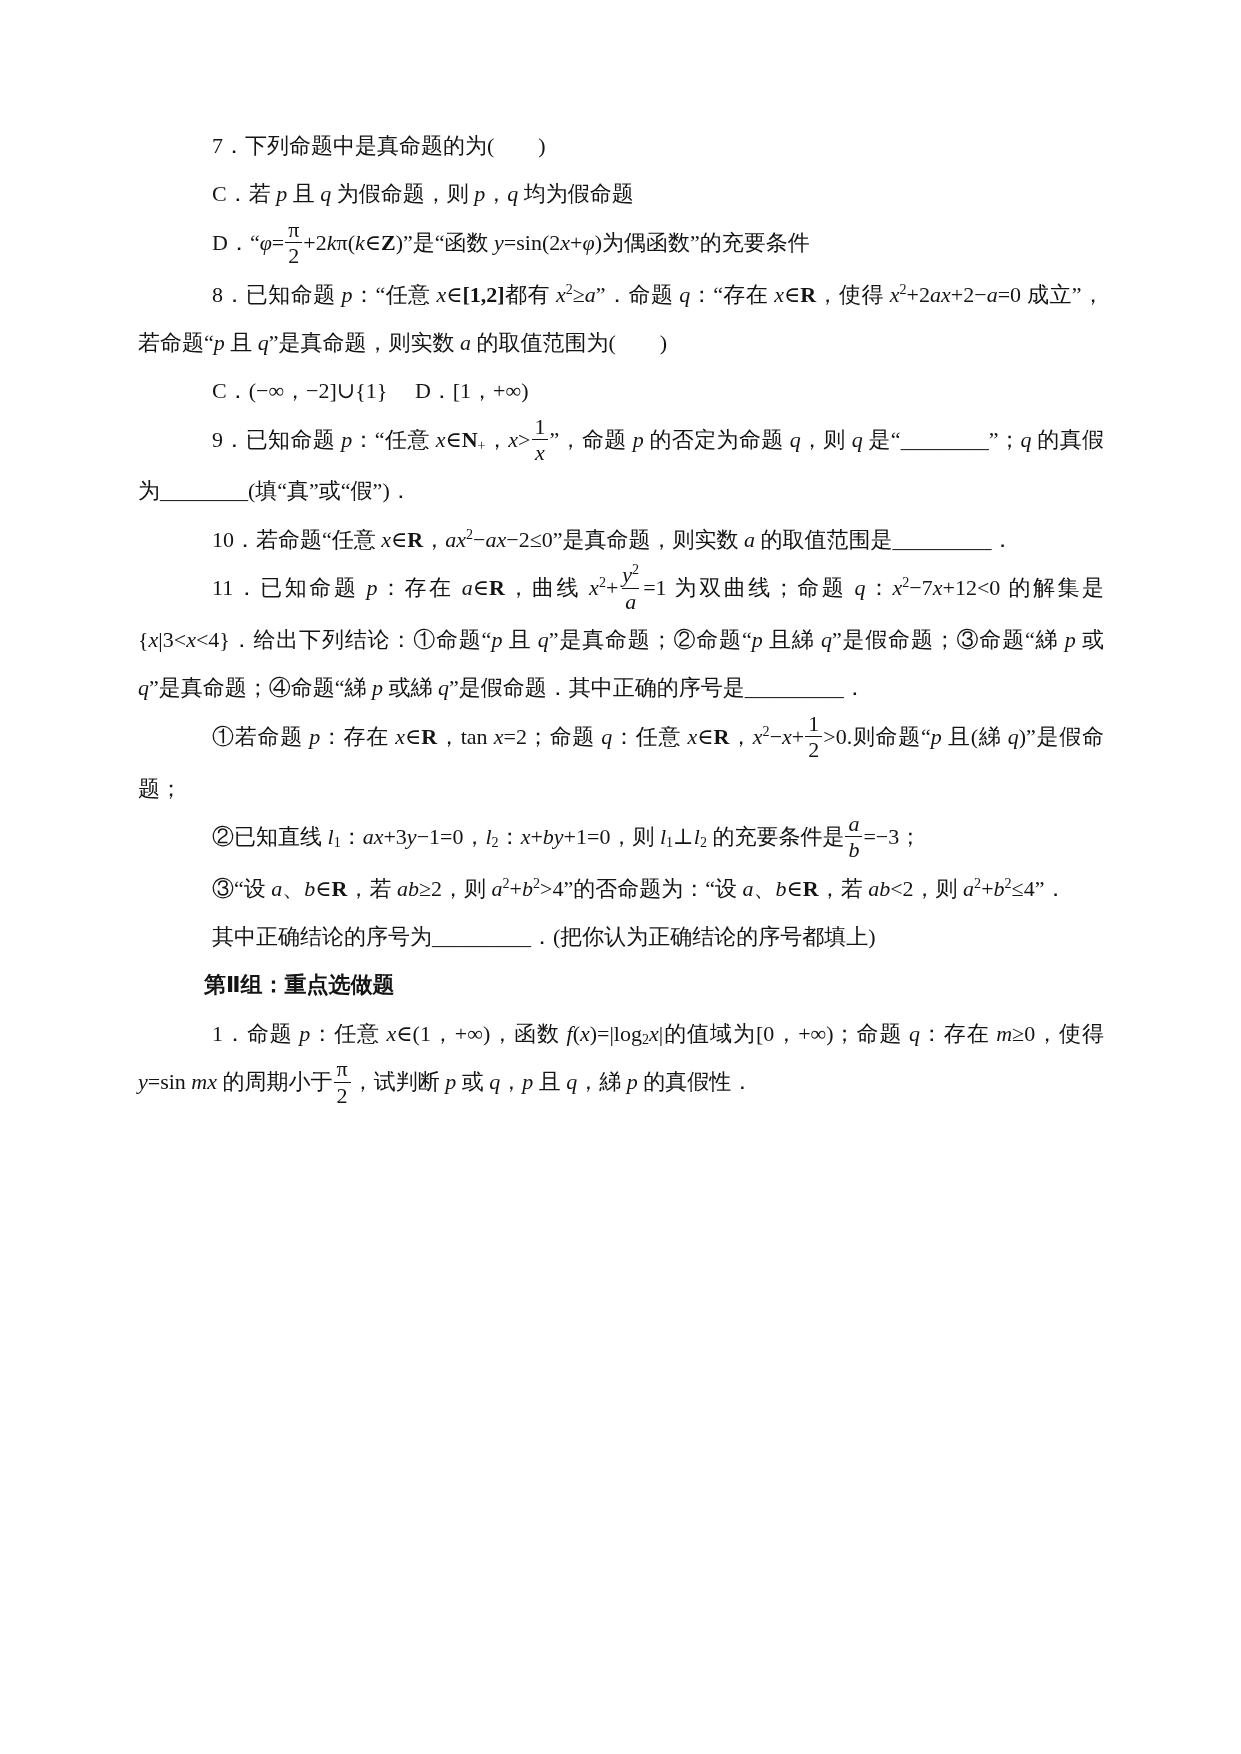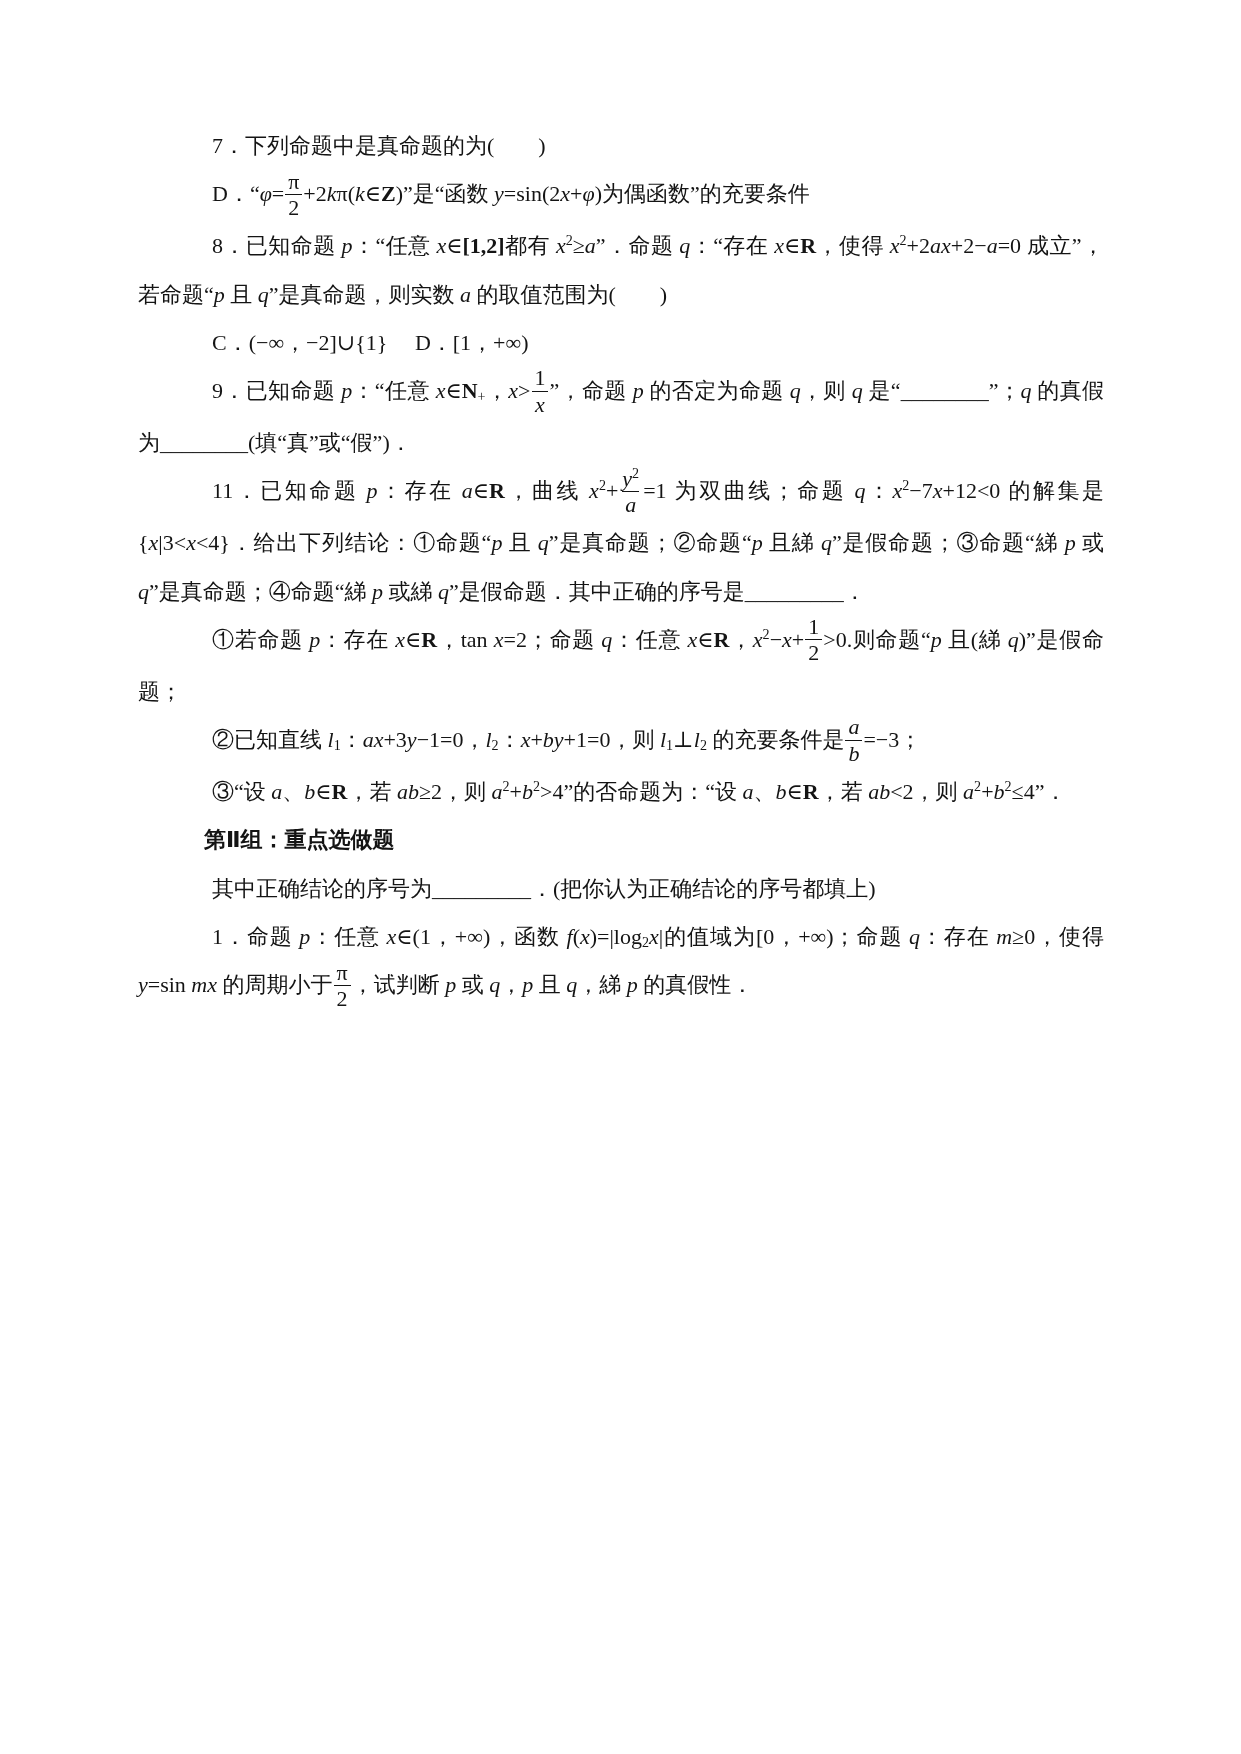--- a/index.html
+++ b/index.html
@@ -30,43 +30,45 @@
   }
   .frac .fn{padding:0 3px;display:block;}
   .frac .fd{padding:0 3px;display:block;border-top:1.4px solid #141414;}
 </style>
 </head>
 <body>
 
 <div class="page">
   <div class="content">
       <p class="para indent">7．下列命题中是真命题的为(　　)</p>
+      <p class="para indent">C．若 <span class="var">p</span> 且 <span class="var">q</span> 为假命题，则 <span class="var">p</span>，<span class="var">q</span> 均为假命题</p>
       <p class="para indent">D．“<span class="var">φ</span>=<span class="frac">
           <span class="fn">π</span>
           <span class="fd">2</span>
         </span>+2<span class="var">k</span>π(<span class="var">k</span>∈<span class="bset">Z</span>)”是“函数 <span class="var">y</span>=sin(2<span class="var">x</span>+<span class="var">φ</span>)为偶函数”的充要条件</p>
       <p class="para indent">8．已知命题 <span class="var">p</span>：“任意 <span class="var">x</span>∈<span class="bset">[1,2]</span>都有 <span class="var">x</span><span class="sup">2</span>≥<span class="var">a</span>”．命题 <span class="var">q</span>：“存在 <span class="var">x</span>∈<span class="bset">R</span>，使得 <span class="var">x</span><span class="sup">2</span>+2<span class="var">ax</span>+2−<span class="var">a</span>=0 成立”，若命题“<span class="var">p</span> 且 <span class="var">q</span>”是真命题，则实数 <span class="var">a</span> 的取值范围为(　　)</p>
       <p class="para indent">C．(−∞，−2]∪{1}　 D．[1，+∞)</p>
       <p class="para indent">9．已知命题 <span class="var">p</span>：“任意 <span class="var">x</span>∈<span class="bset">N</span><span class="sub">+</span>，<span class="var">x</span>&gt;<span class="frac">
           <span class="fn">1</span>
           <span class="fd"><span class="var">x</span></span>
         </span>”，命题 <span class="var">p</span> 的否定为命题 <span class="var">q</span>，则 <span class="var">q</span> 是“________”；<span class="var">q</span> 的真假为________(填“真”或“假”)．</p>
+      <p class="para indent">10．若命题“任意 <span class="var">x</span>∈<span class="bset">R</span>，<span class="var">ax</span><span class="sup">2</span>−<span class="var">ax</span>−2≤0”是真命题，则实数 <span class="var">a</span> 的取值范围是_________．</p>
       <p class="para indent">11．已知命题 <span class="var">p</span>：存在 <span class="var">a</span>∈<span class="bset">R</span>，曲线 <span class="var">x</span><span class="sup">2</span>+<span class="frac">
           <span class="fn"><span class="var">y</span><span class="sup">2</span></span>
           <span class="fd"><span class="var">a</span></span>
         </span>=1 为双曲线；命题 <span class="var">q</span>：<span class="var">x</span><span class="sup">2</span>−7<span class="var">x</span>+12&lt;0 的解集是{<span class="var">x</span>|3&lt;<span class="var">x</span>&lt;4}．给出下列结论：①命题“<span class="var">p</span> 且 <span class="var">q</span>”是真命题；②命题“<span class="var">p</span> 且綈 <span class="var">q</span>”是假命题；③命题“綈 <span class="var">p</span> 或 <span class="var">q</span>”是真命题；④命题“綈 <span class="var">p</span> 或綈 <span class="var">q</span>”是假命题．其中正确的序号是_________．</p>
       <p class="para indent">①若命题 <span class="var">p</span>：存在 <span class="var">x</span>∈<span class="bset">R</span>，tan <span class="var">x</span>=2；命题 <span class="var">q</span>：任意 <span class="var">x</span>∈<span class="bset">R</span>，<span class="var">x</span><span class="sup">2</span>−<span class="var">x</span>+<span class="frac">
           <span class="fn">1</span>
           <span class="fd">2</span>
         </span>&gt;0.则命题“<span class="var">p</span> 且(綈 <span class="var">q</span>)”是假命题；</p>
       <p class="para indent">②已知直线 <span class="var">l</span><span class="sub">1</span>：<span class="var">ax</span>+3<span class="var">y</span>−1=0，<span class="var">l</span><span class="sub">2</span>：<span class="var">x</span>+<span class="var">by</span>+1=0，则 <span class="var">l</span><span class="sub">1</span>⊥<span class="var">l</span><span class="sub">2</span> 的充要条件是<span class="frac">
           <span class="fn"><span class="var">a</span></span>
           <span class="fd"><span class="var">b</span></span>
         </span>=−3；</p>
       <p class="para indent">③“设 <span class="var">a</span>、<span class="var">b</span>∈<span class="bset">R</span>，若 <span class="var">ab</span>≥2，则 <span class="var">a</span><span class="sup">2</span>+<span class="var">b</span><span class="sup">2</span>&gt;4”的否命题为：“设 <span class="var">a</span>、<span class="var">b</span>∈<span class="bset">R</span>，若 <span class="var">ab</span>&lt;2，则 <span class="var">a</span><span class="sup">2</span>+<span class="var">b</span><span class="sup">2</span>≤4”．</p>
+      <p class="para indent">其中正确结论的序号为_________．(把你认为正确结论的序号都填上)</p>
       <p class="para indent header">第Ⅱ组：重点选做题</p>
-      <p class="para indent">其中正确结论的序号为_________．(把你认为正确结论的序号都填上)</p>
       <p class="para indent">1．命题 <span class="var">p</span>：任意 <span class="var">x</span>∈(1，+∞)，函数 <span class="var">f</span>(<span class="var">x</span>)=|log<span class="sub">2</span><span class="var">x</span>|的值域为[0，+∞)；命题 <span class="var">q</span>：存在 <span class="var">m</span>≥0，使得 <span class="var">y</span>=sin <span class="var">mx</span> 的周期小于<span class="frac">
           <span class="fn">π</span>
           <span class="fd">2</span>
         </span>，试判断 <span class="var">p</span> 或 <span class="var">q</span>，<span class="var">p</span> 且 <span class="var">q</span>，綈 <span class="var">p</span> 的真假性．</p>
     </div>
 </div>
 
 </body></html>

